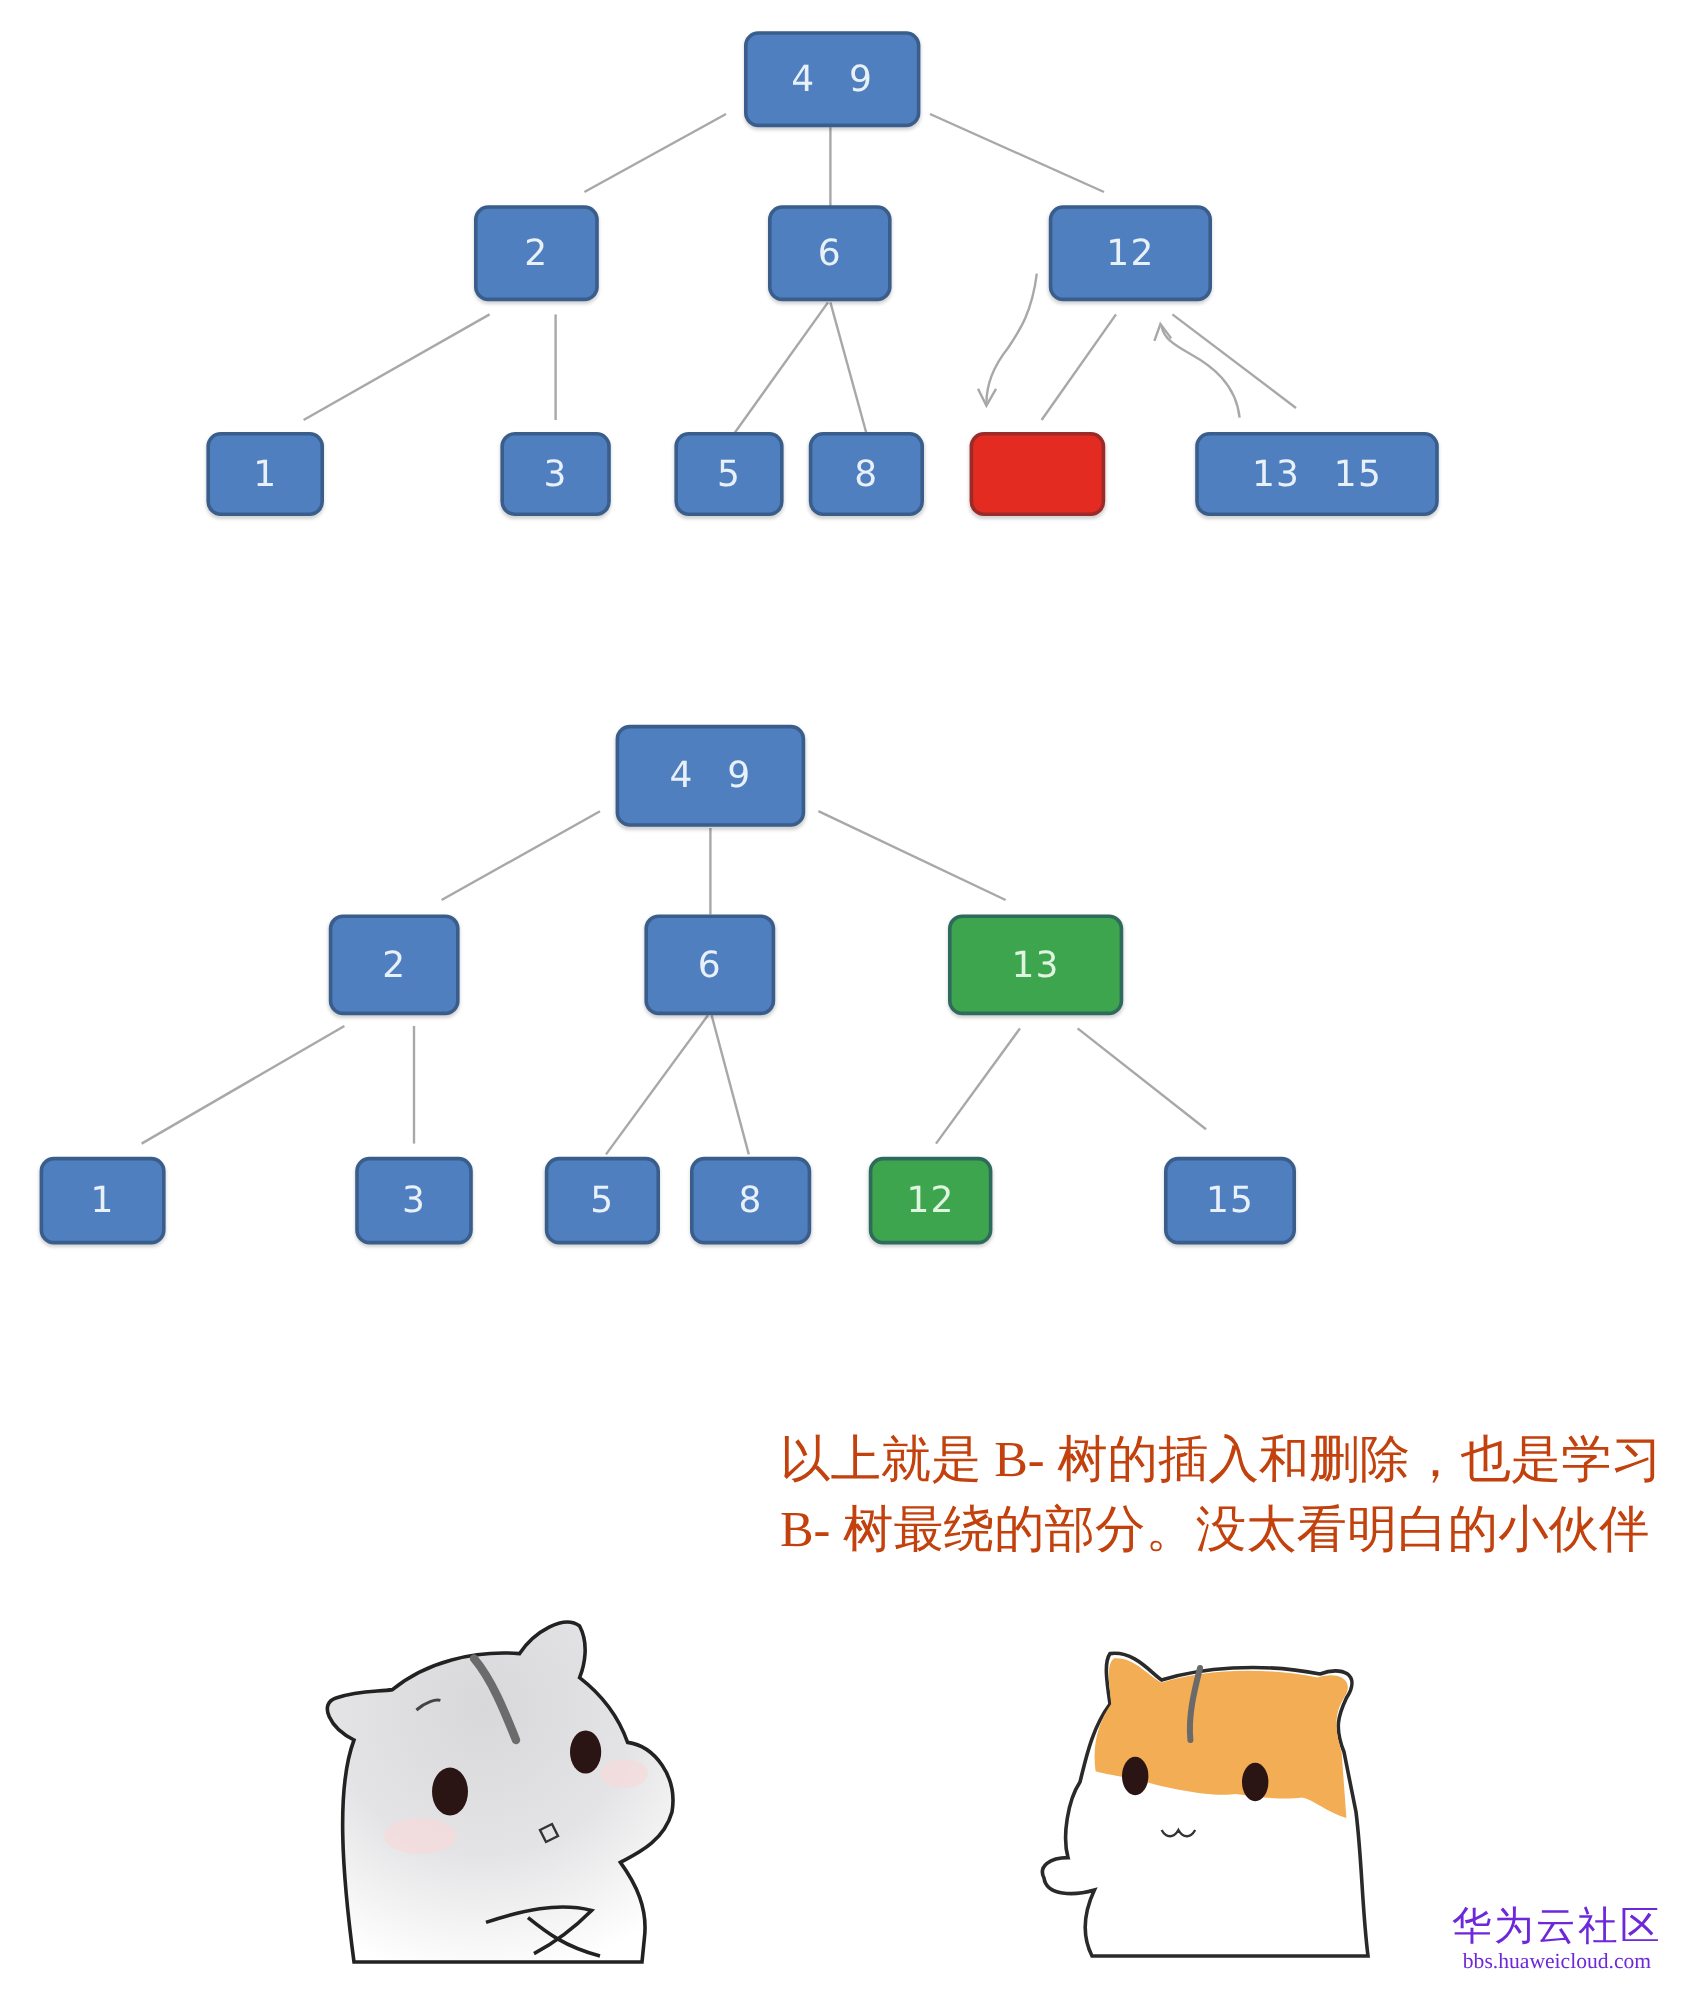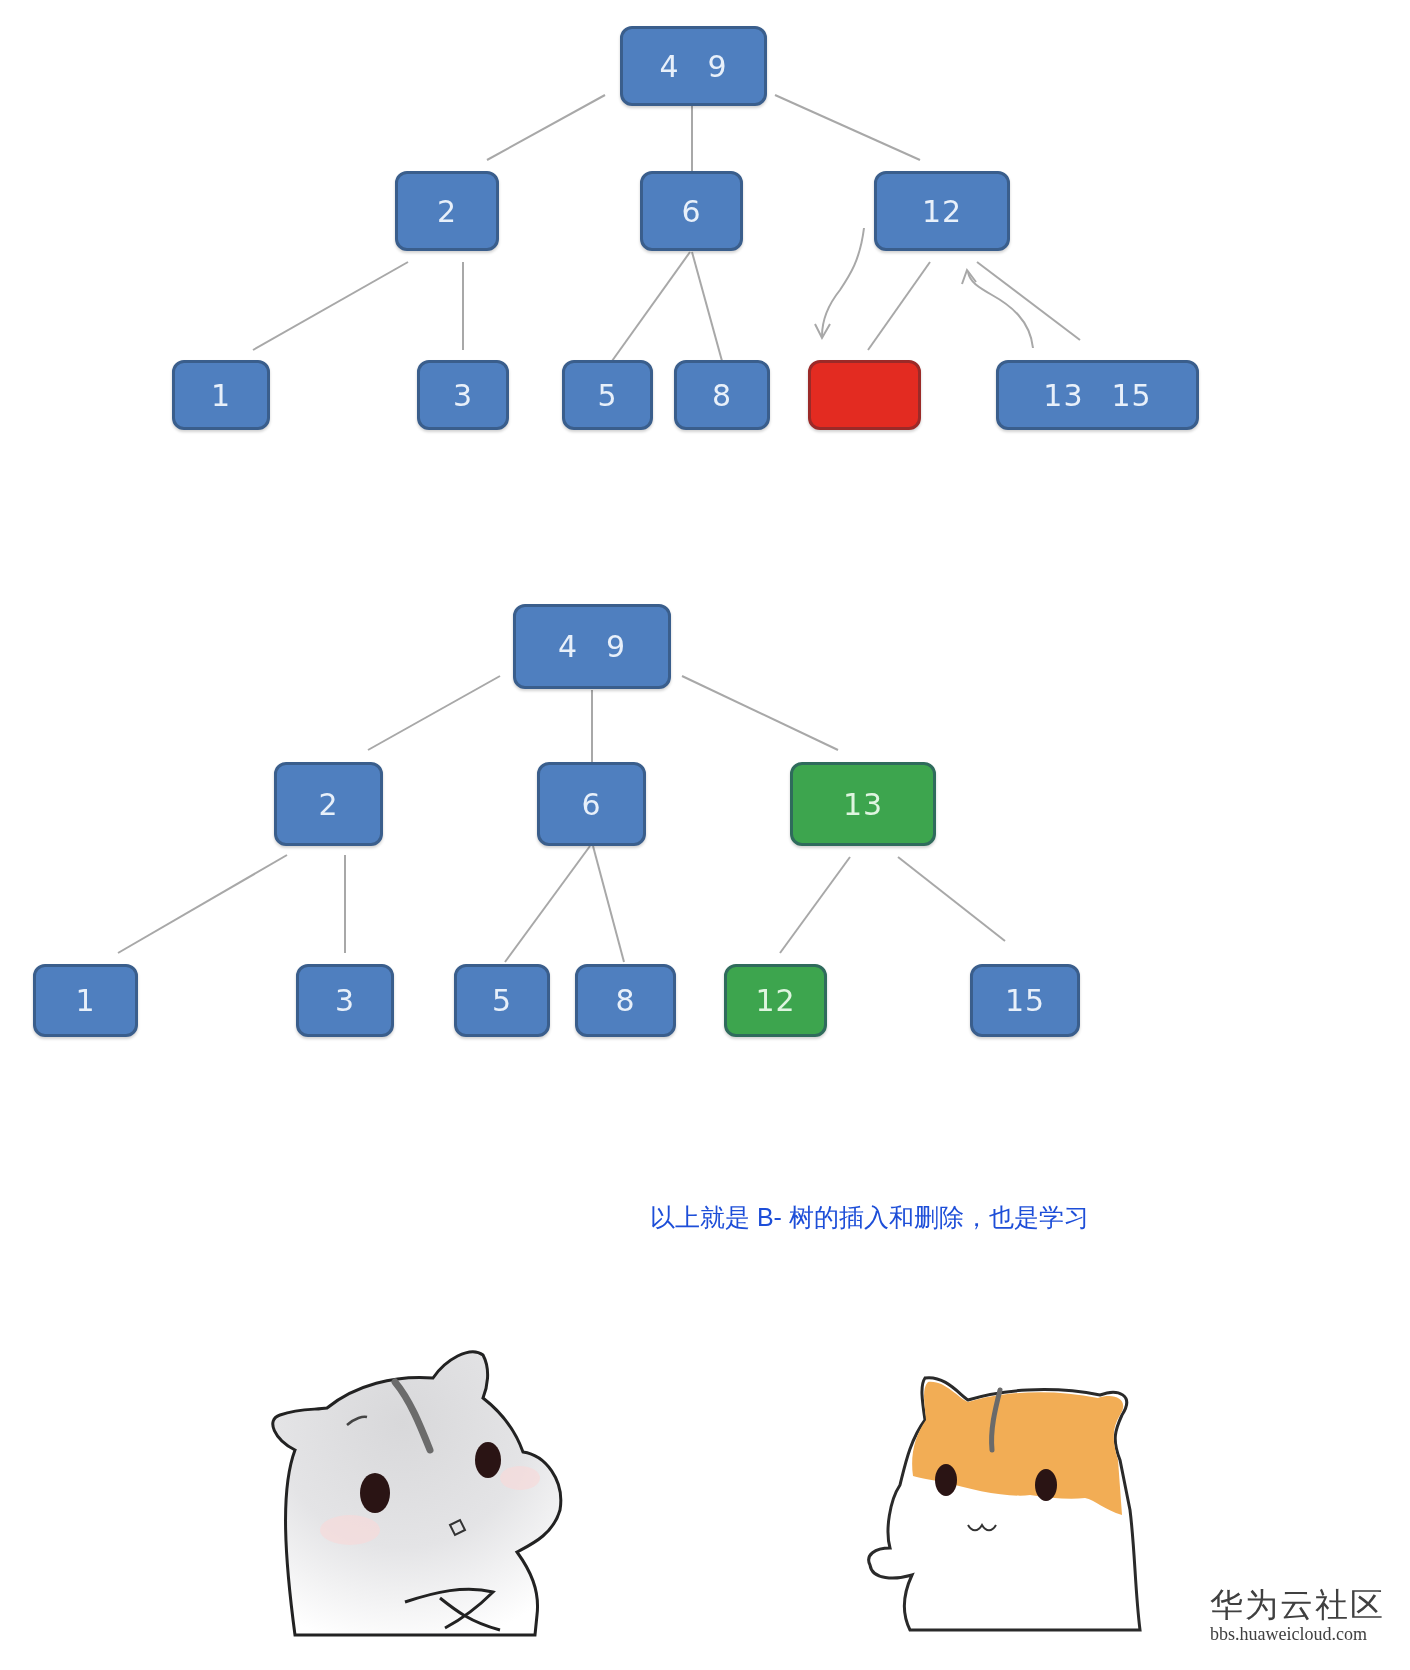--- a/index.html
+++ b/index.html
@@ -9,24 +9,24 @@
   svg.edges { position:absolute; left:0; top:0; }
   .node { position:absolute; box-sizing:border-box; border-radius:12px;
           display:flex; align-items:center; justify-content:center;
           color:#e8f0fa; font-size:30px; letter-spacing:1px;
           box-shadow:0 2px 3px rgba(0,0,0,0.18); }
   .node.blue { background:#4f7fbf; border:3px solid #3a5e8c; }
   .node.green { background:#3da54e; border:3px solid #2f6b5c; color:#dff5e0; }
   .node.red { background:#e32b21; border:3px solid #9b2a28; }
   .node .k + .k { margin-left:28px; }
   .text-block { position:absolute; left:650px; top:1188px; width:600px;
-                font-size:25px; line-height:58px; color:#1d4ed8;
-                font-family:Liberation Sans, sans-serif; }
+                font-size:42px; line-height:58px; color:#c2410c;
+                font-family:Liberation Serif, serif; }
   .text-block div { white-space:nowrap; }
-  .watermark { position:absolute; left:1210px; top:1586px; color:#404040; text-align:left; }
+  .watermark { position:absolute; left:1210px; top:1586px; color:#6d28d9; text-align:center; }
   .watermark .wm-title { font-size:33px; letter-spacing:2px; line-height:38px; }
   .watermark .wm-url { font-size:18px; line-height:20px; font-family:Liberation Serif, serif; }
   .hamster { position:absolute; }
 </style>
 </head>
 <body>
 
 <div class="canvas">
 
   <svg class="edges" width="1410" height="1670">
@@ -117,20 +117,21 @@
   </div>
   <div class="node green" style="left:724px;top:964px;width:103px;height:73px;">
     <span class="k">12</span>
   </div>
   <div class="node blue" style="left:970px;top:964px;width:110px;height:73px;">
     <span class="k">15</span>
   </div>
 
   <div class="text-block">
     <div>以上就是 B- 树的插入和删除，也是学习</div>
+    <div>B- 树最绕的部分。没太看明白的小伙伴</div>
   </div>
 
   <svg class="hamster" style="left:255px;top:1330px;" width="330" height="340" viewBox="0 0 330 340">
     <defs>
       <radialGradient id="gh" cx="0.45" cy="0.25" r="0.8">
         <stop offset="0" stop-color="#d8d8da"></stop>
         <stop offset="0.55" stop-color="#e4e4e6"></stop>
         <stop offset="1" stop-color="#ffffff"></stop>
       </radialGradient>
     </defs>

